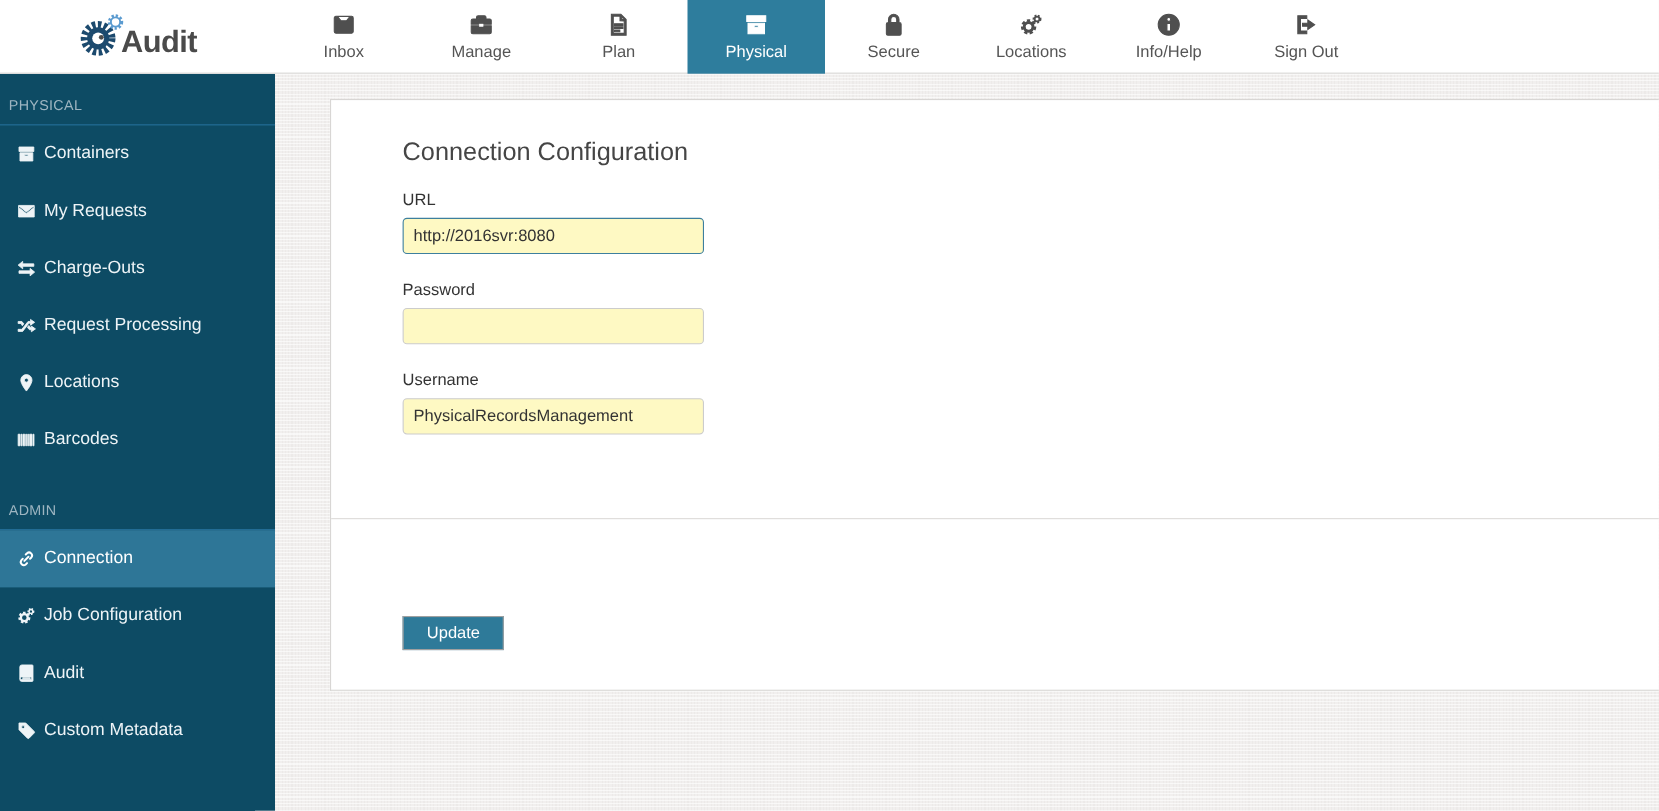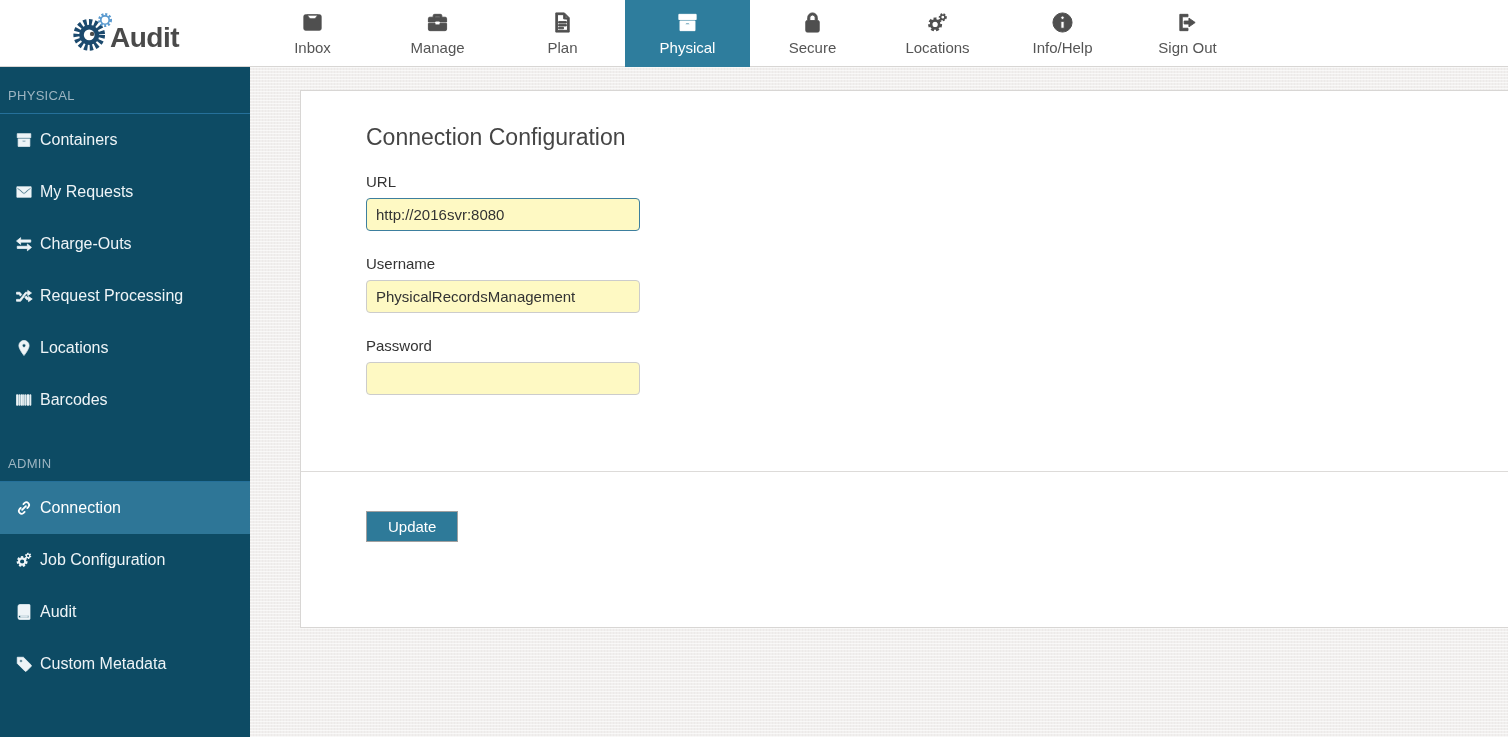--- a/index.html
+++ b/index.html
@@ -43,21 +43,21 @@
     background:#ffffff; border:1px solid #d8d6d4; border-right:none; }
   .card h1 { margin:33px 0 22px 65px; font-size:23px; font-weight:400; color:#454545; }
   .form { margin-left:65px; }
   .field-group { margin-bottom:24px; }
   .field-group label { display:block; font-size:15px; color:#333; margin-bottom:8px; }
   .field-group input { width:274px; height:33px; padding:0 9px; font-size:15px;
     color:#333; border:1px solid #cccccc; border-radius:4px; outline:none;
     font-family:"Liberation Sans", sans-serif; background:#fef9c3; }
   .field-group input.focus-border { border-color:#3d7f9e; }
   .card-divider { position:absolute; left:0; right:0; top:380px; border-top:1px solid #dddbd9; }
-  .update-btn { position:absolute; left:65px; top:420px; height:31px; padding:0 21px;
+  .update-btn { position:absolute; left:65px; top:469px; height:31px; padding:0 21px;
     background:#2e7a99; color:#ffffff; font-size:15px; border:1px solid #a0a0a0;
     cursor:pointer; font-family:"Liberation Sans", sans-serif; }
 </style>
 </head>
 <body>
 
 <svg width="0" height="0" style="position:absolute">
   <defs>
     <symbol id="inbox-icon" viewBox="0 0 24 24">
       <path fill-rule="evenodd" d="M4.5 4h15A1.5 1.5 0 0 1 21 5.5v13a1.5 1.5 0 0 1-1.5 1.5h-15A1.5 1.5 0 0 1 3 18.5v-13A1.5 1.5 0 0 1 4.5 4zm1.7.2 3.2 4h5.2l3.2-4z"></path>
@@ -260,19 +260,19 @@
         </div>
       </div>
     </div>
 </div>
 
 <div class="content">
   <div class="card">
     <h1>Connection Configuration</h1>
     <div class="form">
         <div class="field-group"><label>URL</label><input type="text" class="focus-border" value="http://2016svr:8080" style=""></div>
+        <div class="field-group"><label>Password</label><input type="password" style=""></div>
         <div class="field-group"><label>Username</label><input type="text" value="PhysicalRecordsManagement" style=""></div>
-        <div class="field-group"><label>Password</label><input type="password" style=""></div>
       </div>
     <div class="card-divider"></div>
     <button class="update-btn">Update</button>
   </div>
 </div>
 
 </body></html>

